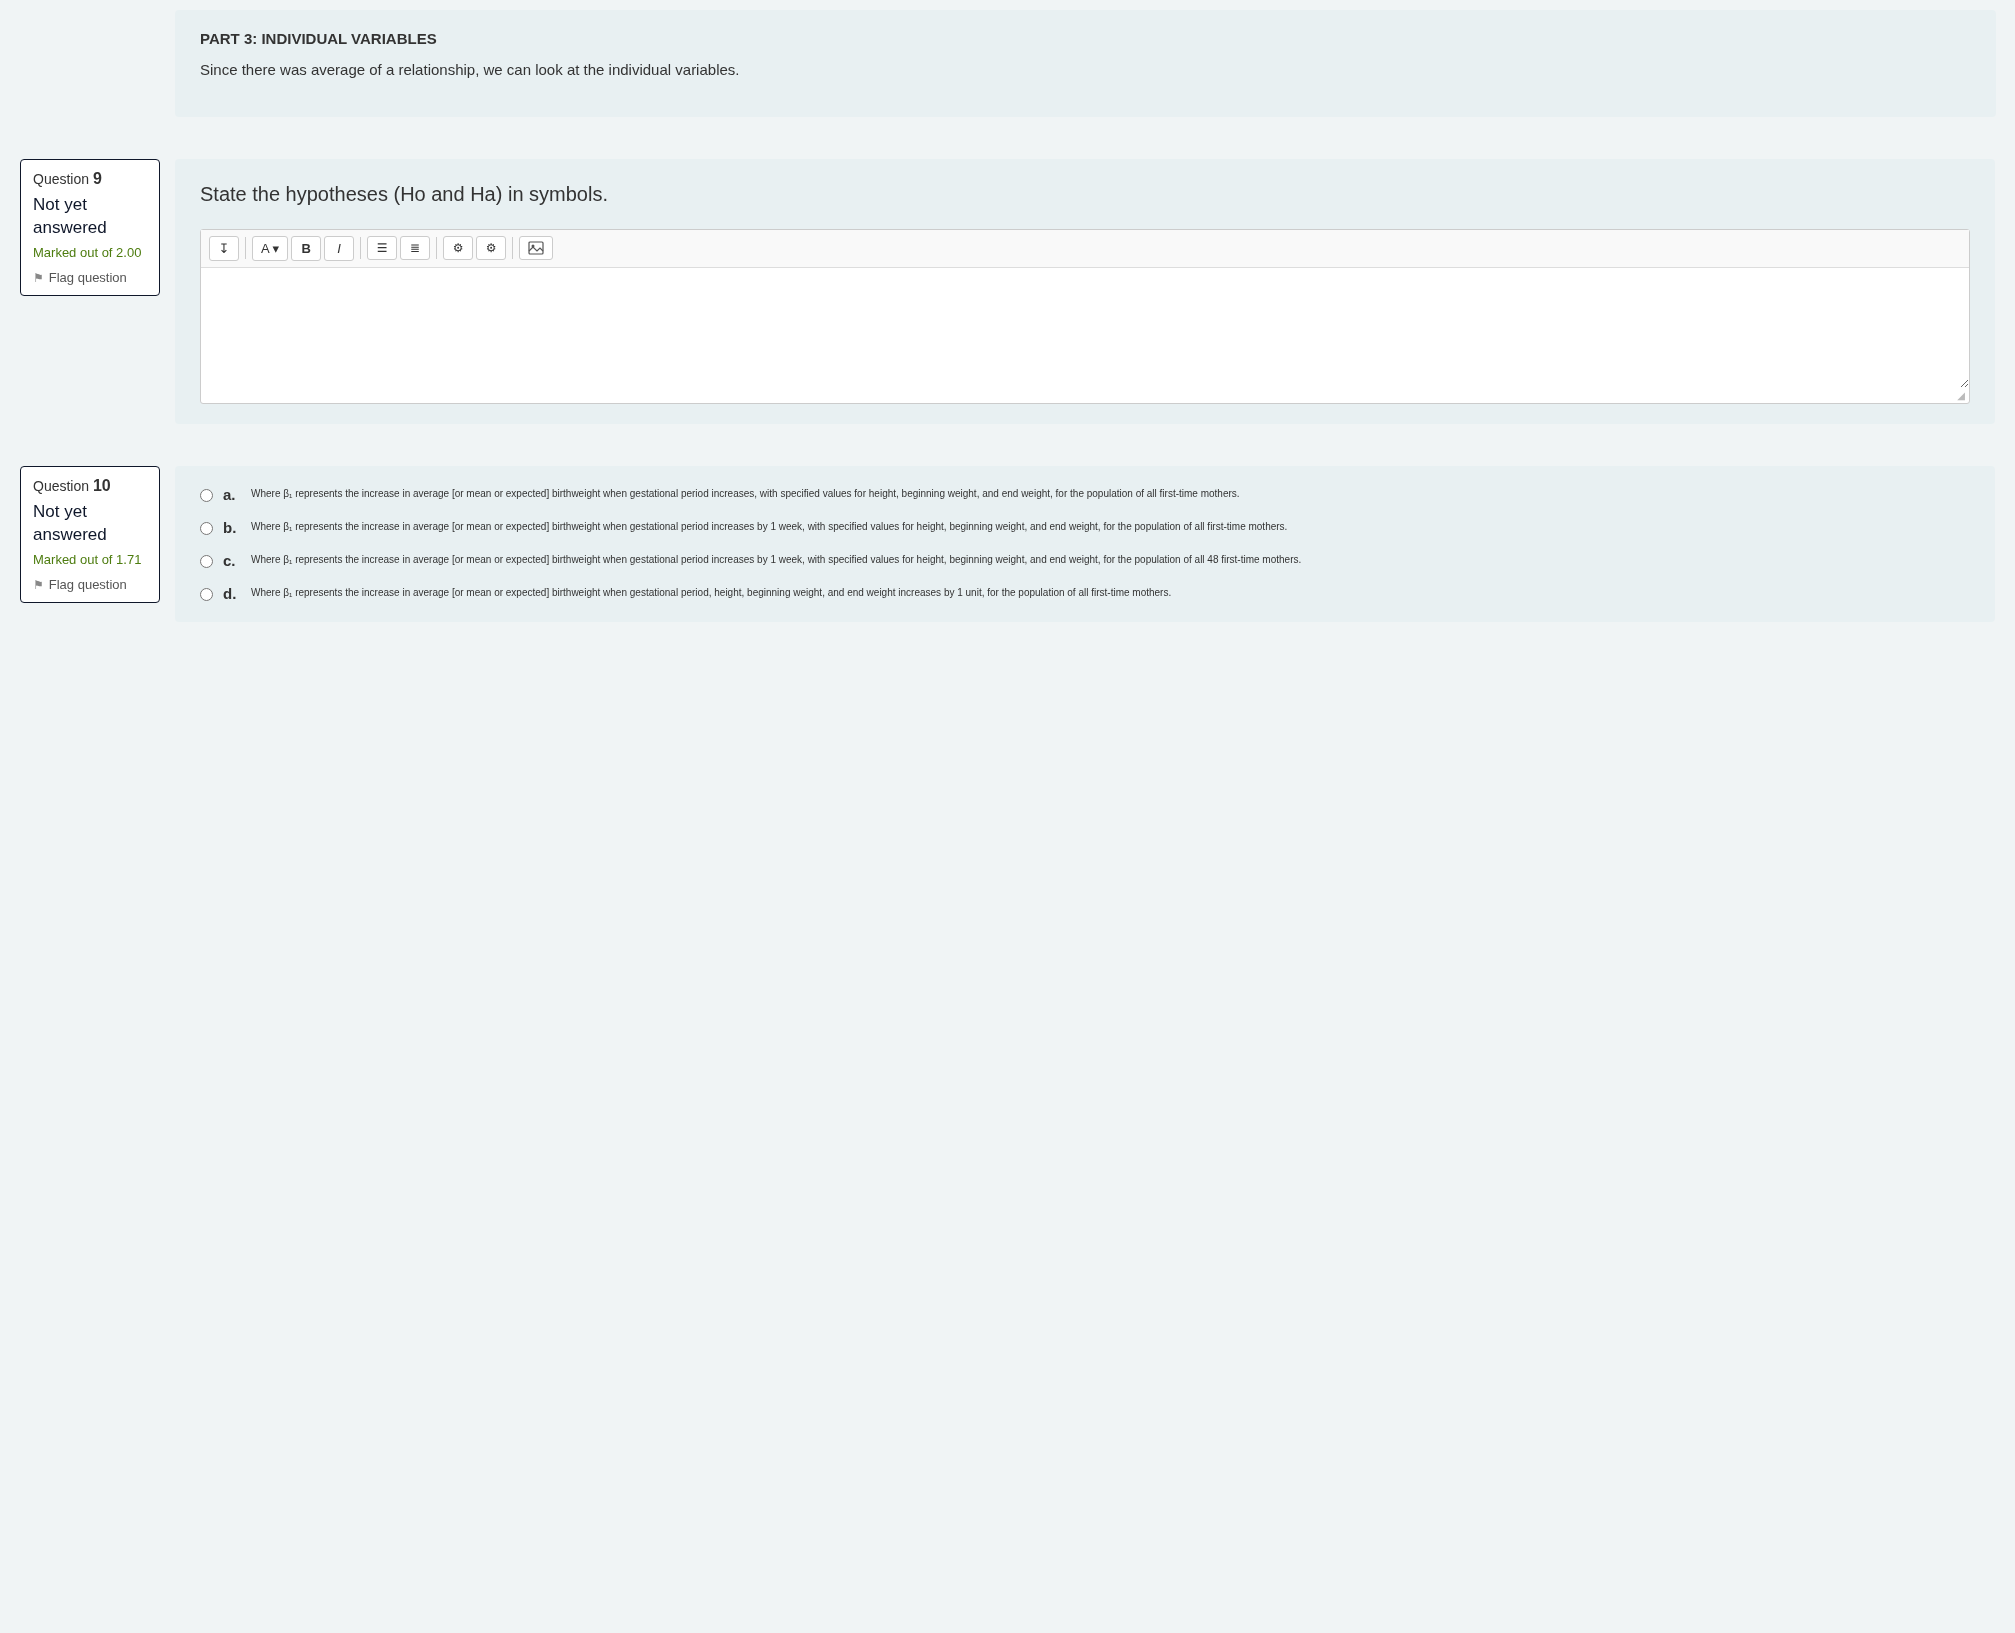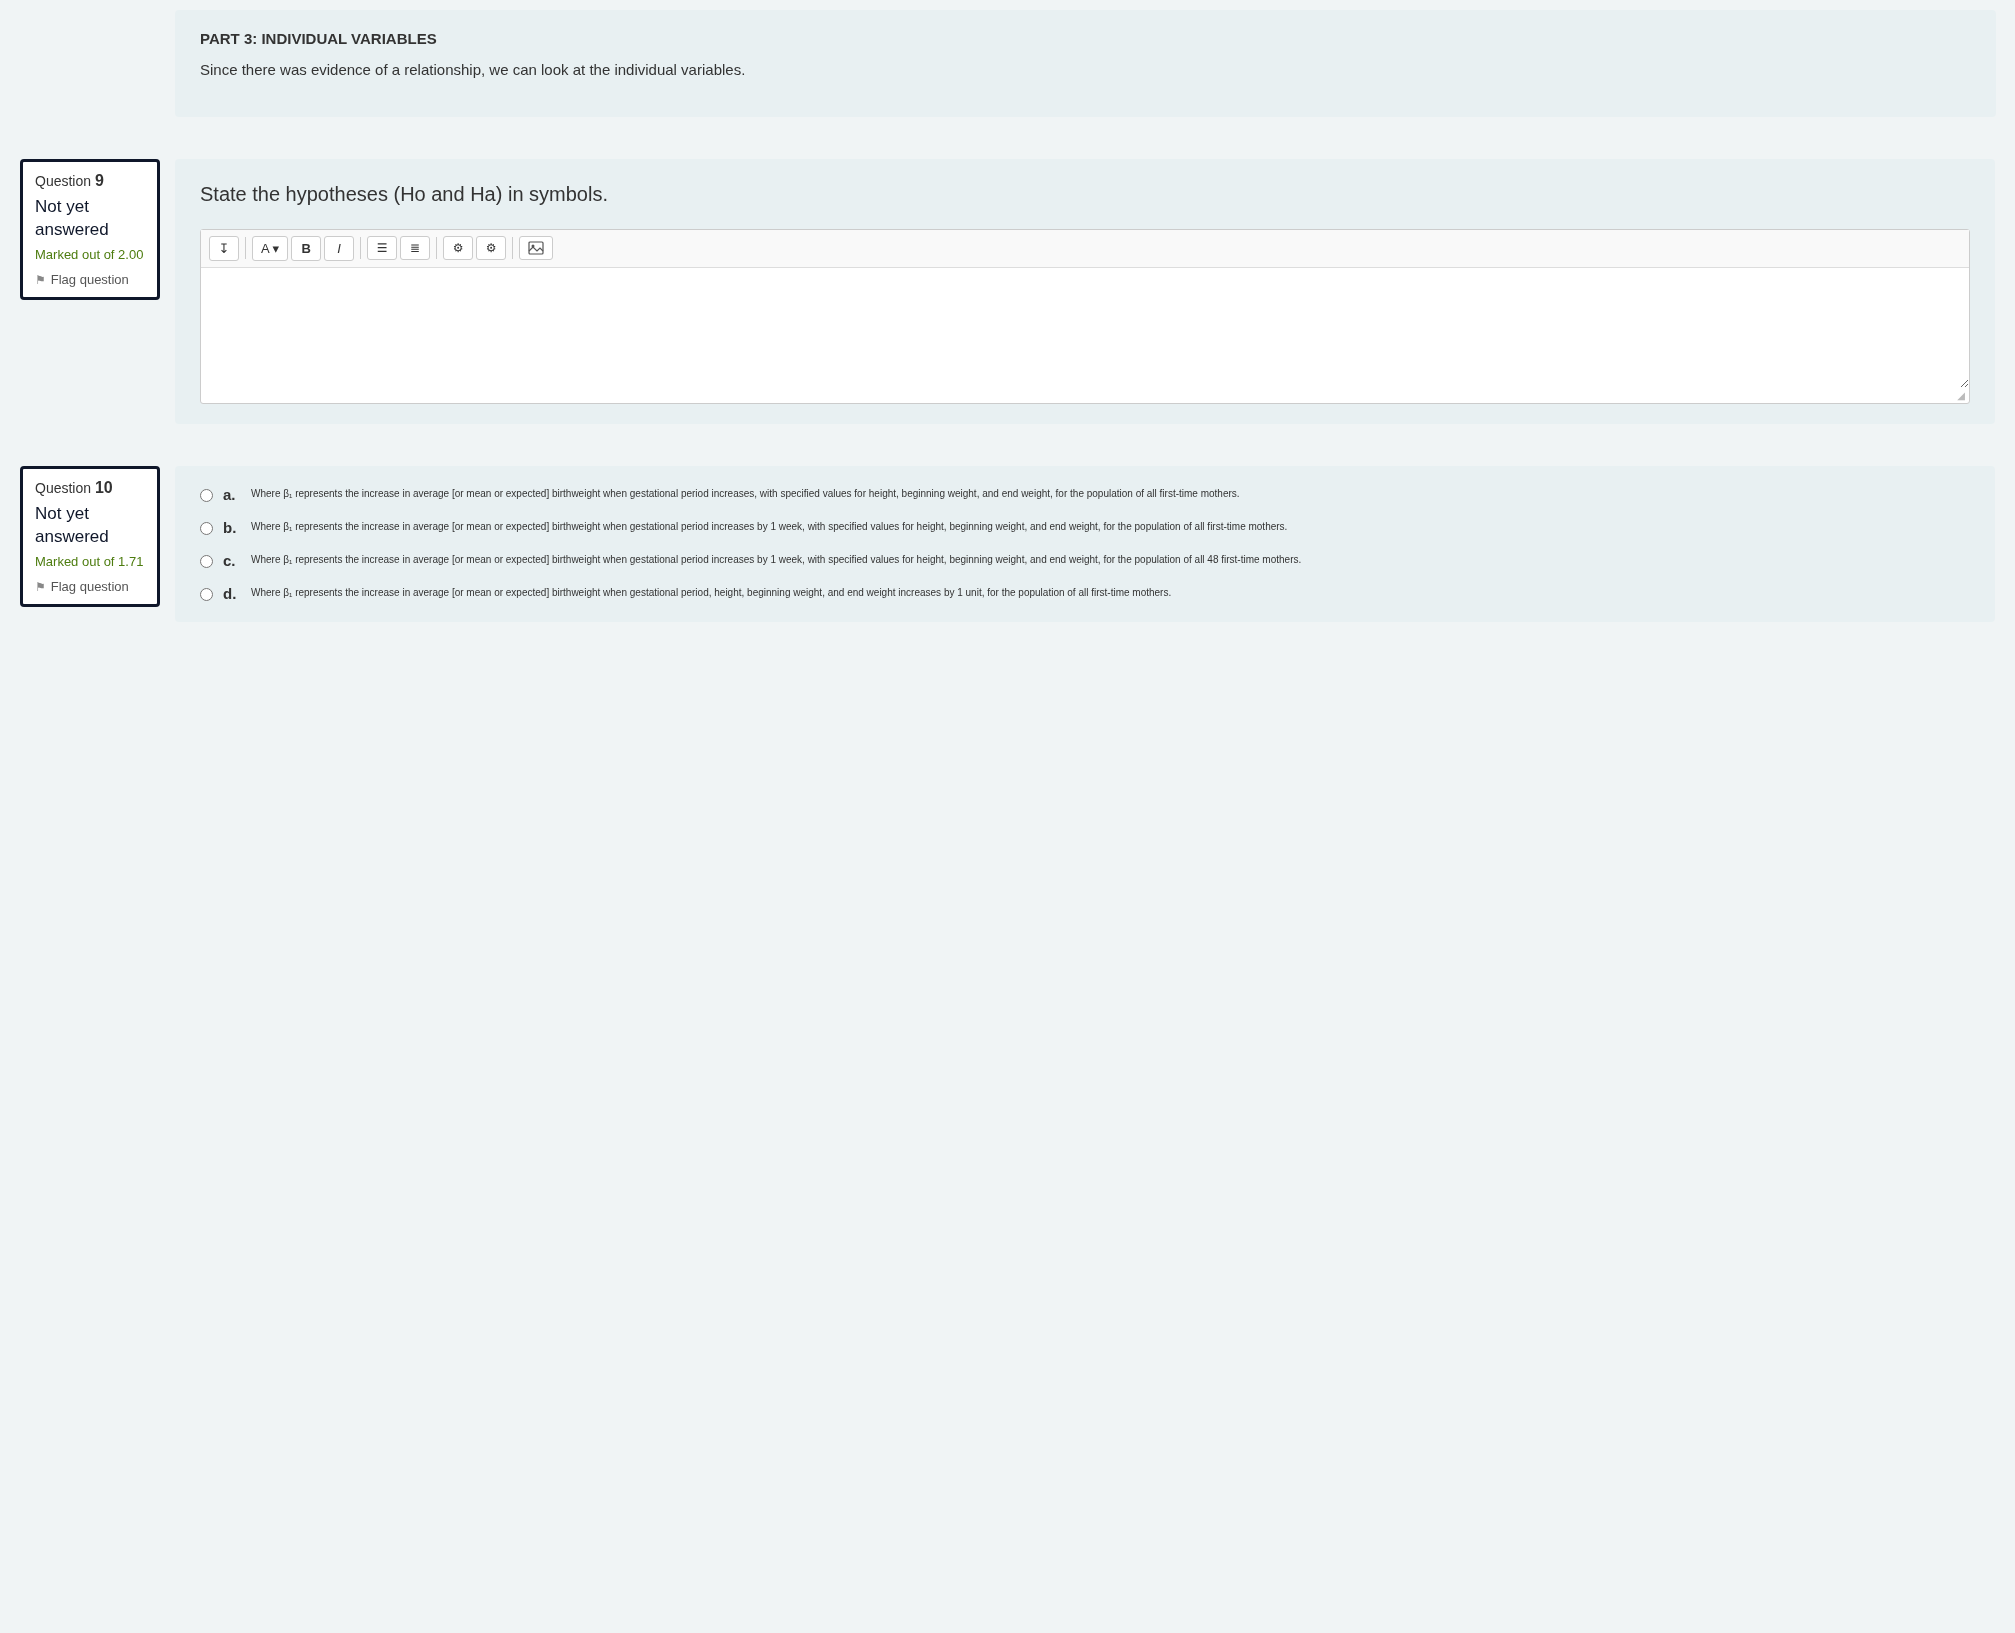--- a/index.html
+++ b/index.html
@@ -31,21 +31,21 @@
     .content-area {
       flex: 1;
       background: #e8f0f2;
       border-radius: 4px;
       padding: 20px 25px;
     }
 
     
     .question-sidebar-card {
       background: #fff;
-      border: 3px solid #0f172a;
+      border: 1px solid #0f172a;
       border-radius: 4px;
       padding: 10px 12px;
       font-size: 14px;
       margin-bottom: 2px;
     }
     .question-number {
       font-size: 14px;
       margin-bottom: 5px;
     }
     .question-number strong {
@@ -207,21 +207,21 @@
 
 <div class="page-wrapper">
 
   <div class="top-section">
     <div class="sidebar-left">
       
     </div>
     <div class="content-area">
       <div class="part-header">
         <div class="part-title">PART 3: INDIVIDUAL VARIABLES</div>
-        <div class="part-text">Since there was evidence of a relationship, we can look at the individual variables.</div>
+        <div class="part-text">Since there was average of a relationship, we can look at the individual variables.</div>
       </div>
     </div>
   </div>
 
   <div class="section-divider"></div>
 
   <div class="question-block">
     <div class="sidebar-left">
       <div class="question-sidebar-card">
         <div class="question-number">

